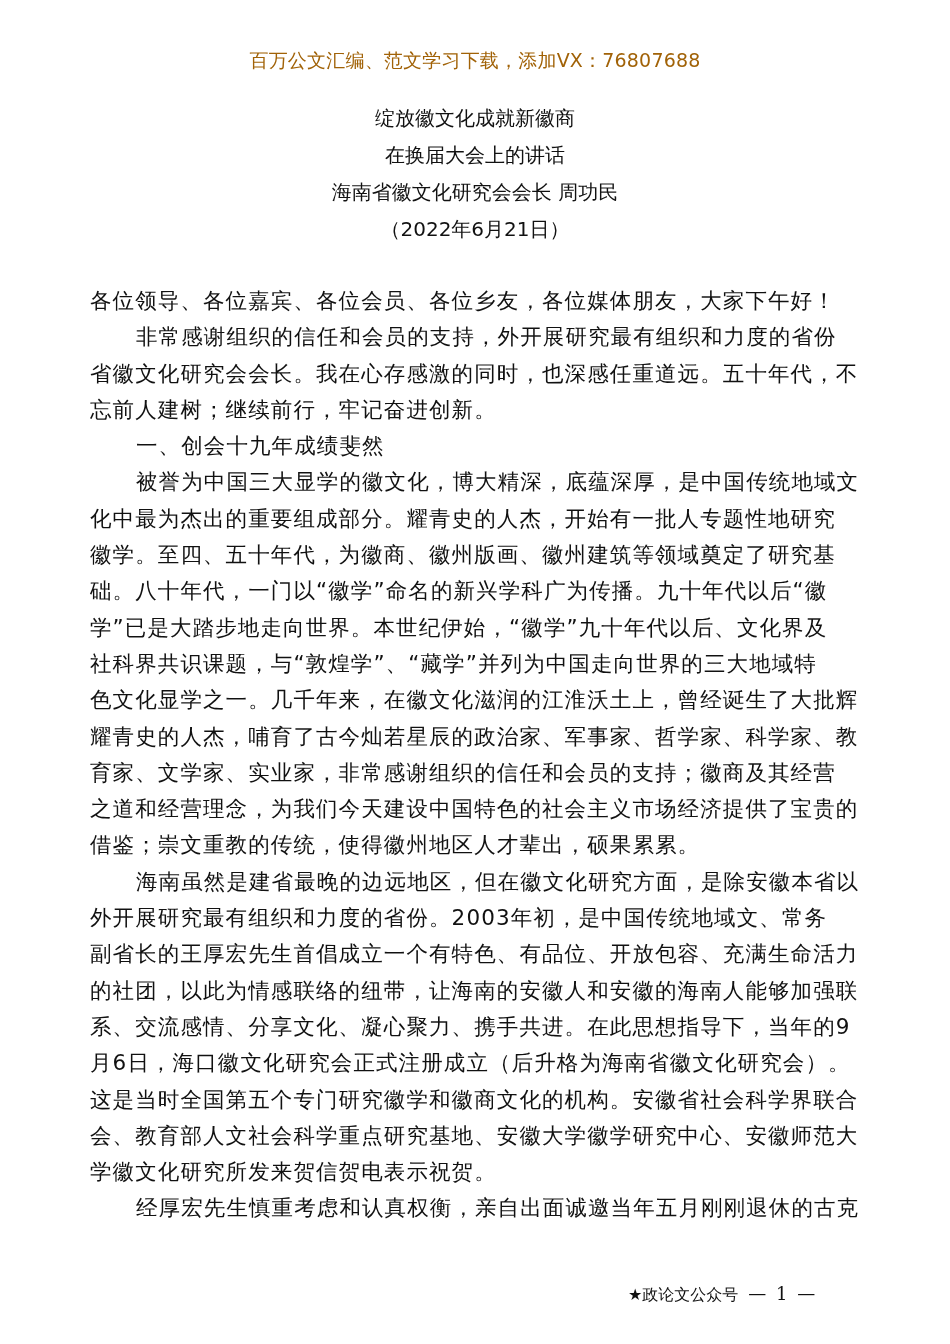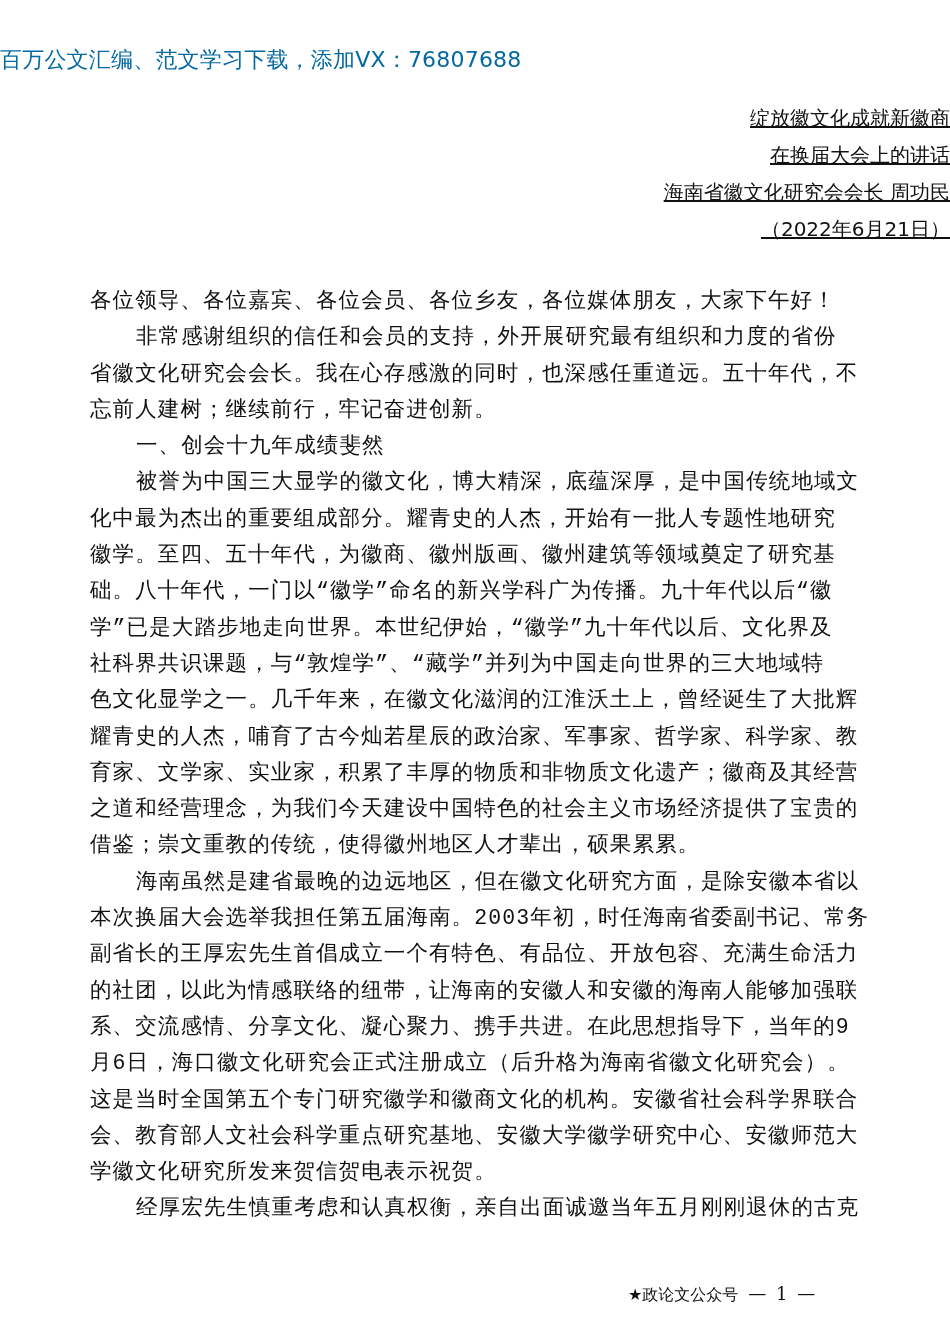--- a/index.html
+++ b/index.html
@@ -1,22 +1,22 @@
 <!DOCTYPE html>
 <html><head>
 <meta charset="utf-8">
 <style>
   html, body { margin: 0; padding: 0; background: #ffffff; }
   body { width: 950px; height: 1344px; position: relative; overflow: hidden;
          font-family: "DejaVu Sans", "Liberation Sans", sans-serif; color: #111111; }
-  .banner { position: absolute; top: 46px; left: 0; width: 950px; 
-            font-size: 22px; line-height: 28px; color: #0369a1; letter-spacing: 0.2px; }
-  .title-block { position: absolute; top: 100px; left: 0; width: 950px; text-align: right; text-decoration: underline; }
+  .banner { position: absolute; top: 46px; left: 0; width: 950px; text-align: center;
+            font-size: 19px; line-height: 28px; color: #a16207; letter-spacing: 0.2px; }
+  .title-block { position: absolute; top: 100px; left: 0; width: 950px; text-align: center; }
   .title-line { font-size: 20px; line-height: 37px; height: 37px; white-space: nowrap; color: #111; }
-  .body-block { position: absolute; top: 283px; left: 90px; width: 775px; font-family: Liberation Mono, monospace; }
+  .body-block { position: absolute; top: 283px; left: 90px; width: 775px; }
   .line { font-size: 21.5px; line-height: 36.3px; height: 36.3px; white-space: nowrap;
           letter-spacing: 1.1px; color: #111; }
   .line.indent { padding-left: 46px; }
   .footer { position: absolute; top: 1282px; left: 628px; font-size: 16px; line-height: 24px;
             white-space: nowrap; color: #111; }
   .footer .page { font-family: "DejaVu Serif", "Liberation Serif", serif; font-size: 18px;
                   margin-left: 10px; letter-spacing: 2px; }
 </style>
 </head>
 <body>
@@ -37,25 +37,25 @@
   <div class="line">忘前人建树；继续前行，牢记奋进创新。</div>
   <div class="line indent">一、创会十九年成绩斐然</div>
   <div class="line indent">被誉为中国三大显学的徽文化，博大精深，底蕴深厚，是中国传统地域文</div>
   <div class="line">化中最为杰出的重要组成部分。耀青史的人杰，开始有一批人专题性地研究</div>
   <div class="line">徽学。至四、五十年代，为徽商、徽州版画、徽州建筑等领域奠定了研究基</div>
   <div class="line">础。八十年代，一门以“徽学”命名的新兴学科广为传播。九十年代以后“徽</div>
   <div class="line">学”已是大踏步地走向世界。本世纪伊始，“徽学”九十年代以后、文化界及</div>
   <div class="line">社科界共识课题，与“敦煌学”、“藏学”并列为中国走向世界的三大地域特</div>
   <div class="line">色文化显学之一。几千年来，在徽文化滋润的江淮沃土上，曾经诞生了大批辉</div>
   <div class="line">耀青史的人杰，哺育了古今灿若星辰的政治家、军事家、哲学家、科学家、教</div>
-  <div class="line">育家、文学家、实业家，积累了丰厚的物质和非物质文化遗产；徽商及其经营</div>
+  <div class="line">育家、文学家、实业家，非常感谢组织的信任和会员的支持；徽商及其经营</div>
   <div class="line">之道和经营理念，为我们今天建设中国特色的社会主义市场经济提供了宝贵的</div>
   <div class="line">借鉴；崇文重教的传统，使得徽州地区人才辈出，硕果累累。</div>
   <div class="line indent">海南虽然是建省最晚的边远地区，但在徽文化研究方面，是除安徽本省以</div>
-  <div class="line">本次换届大会选举我担任第五届海南。2003年初，时任海南省委副书记、常务</div>
+  <div class="line">外开展研究最有组织和力度的省份。2003年初，是中国传统地域文、常务</div>
   <div class="line">副省长的王厚宏先生首倡成立一个有特色、有品位、开放包容、充满生命活力</div>
   <div class="line">的社团，以此为情感联络的纽带，让海南的安徽人和安徽的海南人能够加强联</div>
   <div class="line">系、交流感情、分享文化、凝心聚力、携手共进。在此思想指导下，当年的9</div>
   <div class="line">月6日，海口徽文化研究会正式注册成立（后升格为海南省徽文化研究会）。</div>
   <div class="line">这是当时全国第五个专门研究徽学和徽商文化的机构。安徽省社会科学界联合</div>
   <div class="line">会、教育部人文社会科学重点研究基地、安徽大学徽学研究中心、安徽师范大</div>
   <div class="line">学徽文化研究所发来贺信贺电表示祝贺。</div>
   <div class="line indent">经厚宏先生慎重考虑和认真权衡，亲自出面诚邀当年五月刚刚退休的古克</div>
 </div>
 

